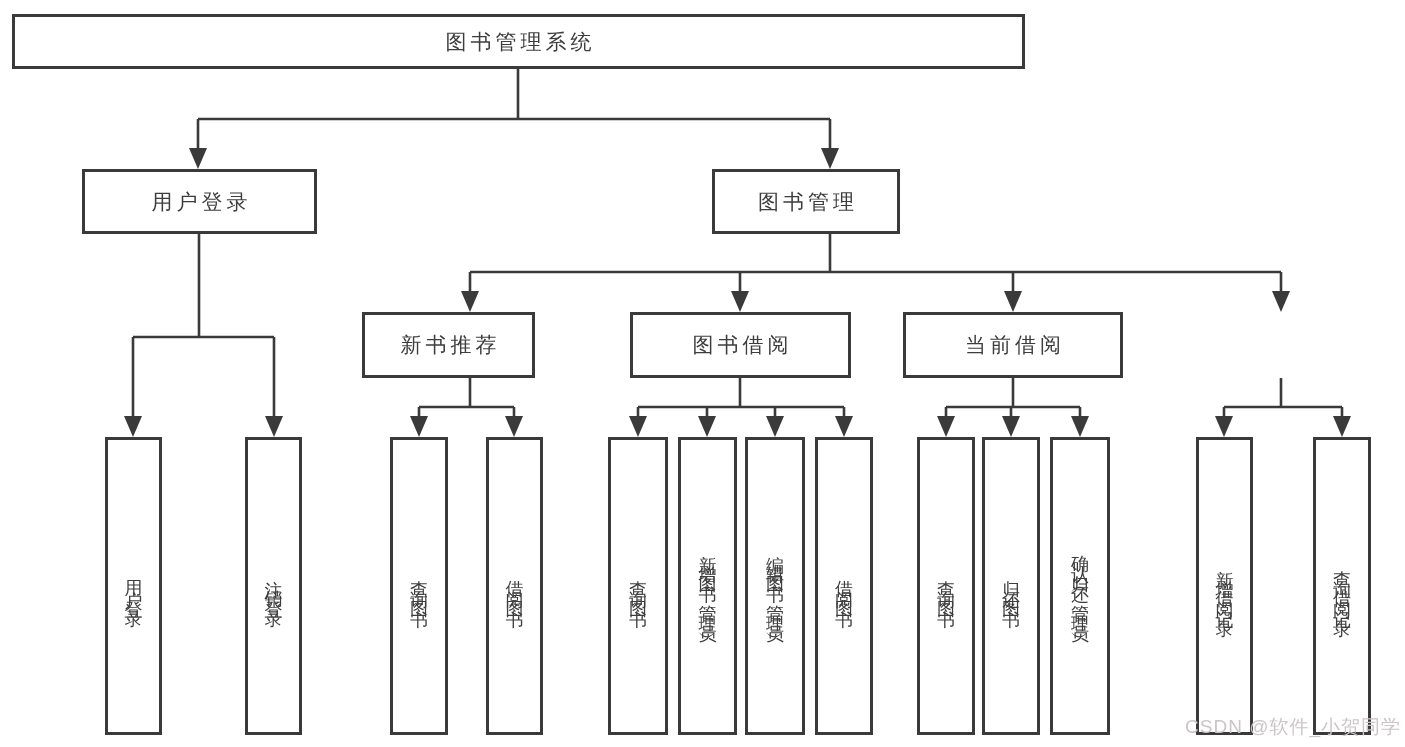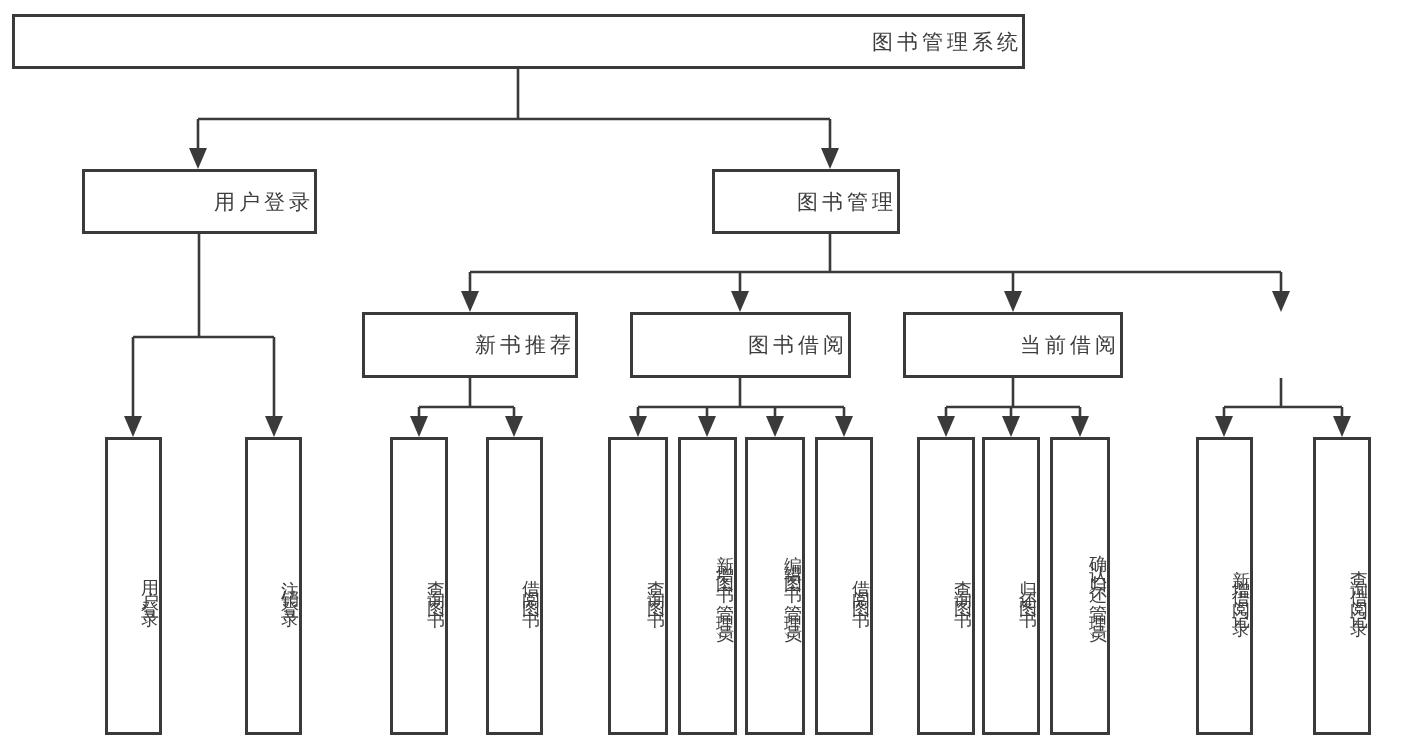--- a/index.html
+++ b/index.html
@@ -25,21 +25,21 @@
     fill: var(--line, #3a3a3a);
     stroke: none;
   }
   .box {
     position: absolute;
     box-sizing: border-box;
     border: 3px solid var(--line, #3a3a3a);
     background: #ffffff;
     display: flex;
     align-items: center;
-    justify-content: flex-end;
+    justify-content: center;
     color: var(--text, #3d3d3d);
   }
   .h-box { font-size: 21px; letter-spacing: 4px; }
   .h-box span { white-space: nowrap; text-indent: 4px; }
   .v-box span {
     writing-mode: vertical-rl;
     text-orientation: mixed;
     font-size: 18px;
     letter-spacing: 10px;
     line-height: 1;
@@ -100,21 +100,21 @@
     <span>图书管理系统</span>
   </div>
 
   <div class="box h-box" style="left:82px;top:169px;width:235px;height:65px">
     <span>用户登录</span>
   </div>
   <div class="box h-box" style="left:712px;top:169px;width:188px;height:65px">
     <span>图书管理</span>
   </div>
 
-  <div class="box h-box" style="left:362px;top:312px;width:216px;height:66px">
+  <div class="box h-box" style="left:362px;top:312px;width:173px;height:66px">
     <span>新书推荐</span>
   </div>
   <div class="box h-box" style="left:903px;top:312px;width:220px;height:66px">
     <span>当前借阅</span>
   </div>
   <div class="box h-box" style="left:630px;top:312px;width:221px;height:66px">
     <span>图书借阅</span>
   </div>
 
   <div class="box v-box" style="left:105px;top:437px;width:57px;height:298px">
@@ -154,14 +154,15 @@
     <span>确认归还（管理员）</span>
   </div>
 
   <div class="box v-box" style="left:1196px;top:437px;width:57px;height:298px">
     <span>新增借阅记录</span>
   </div>
   <div class="box v-box" style="left:1313px;top:437px;width:58px;height:298px">
     <span>查询借阅记录</span>
   </div>
 
+  <div class="watermark">CSDN @软件_小贺同学</div>
 
 </div>
 
 </body></html>

